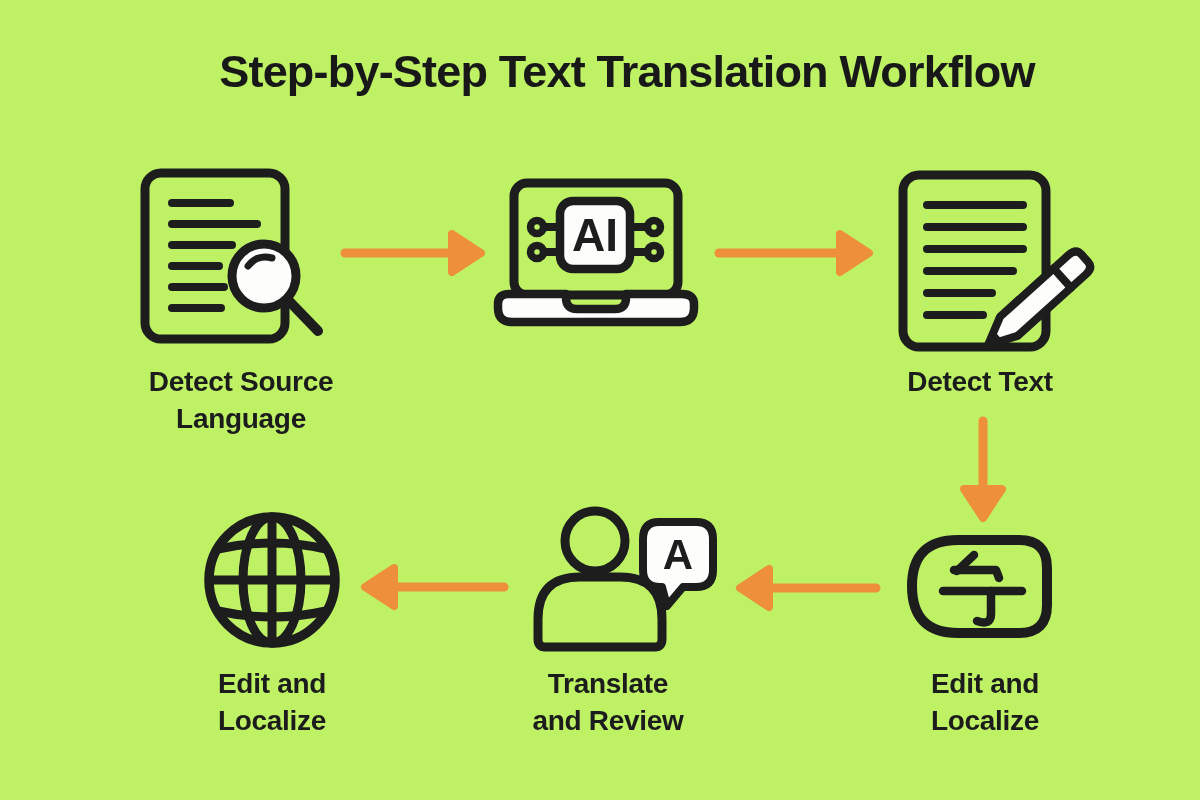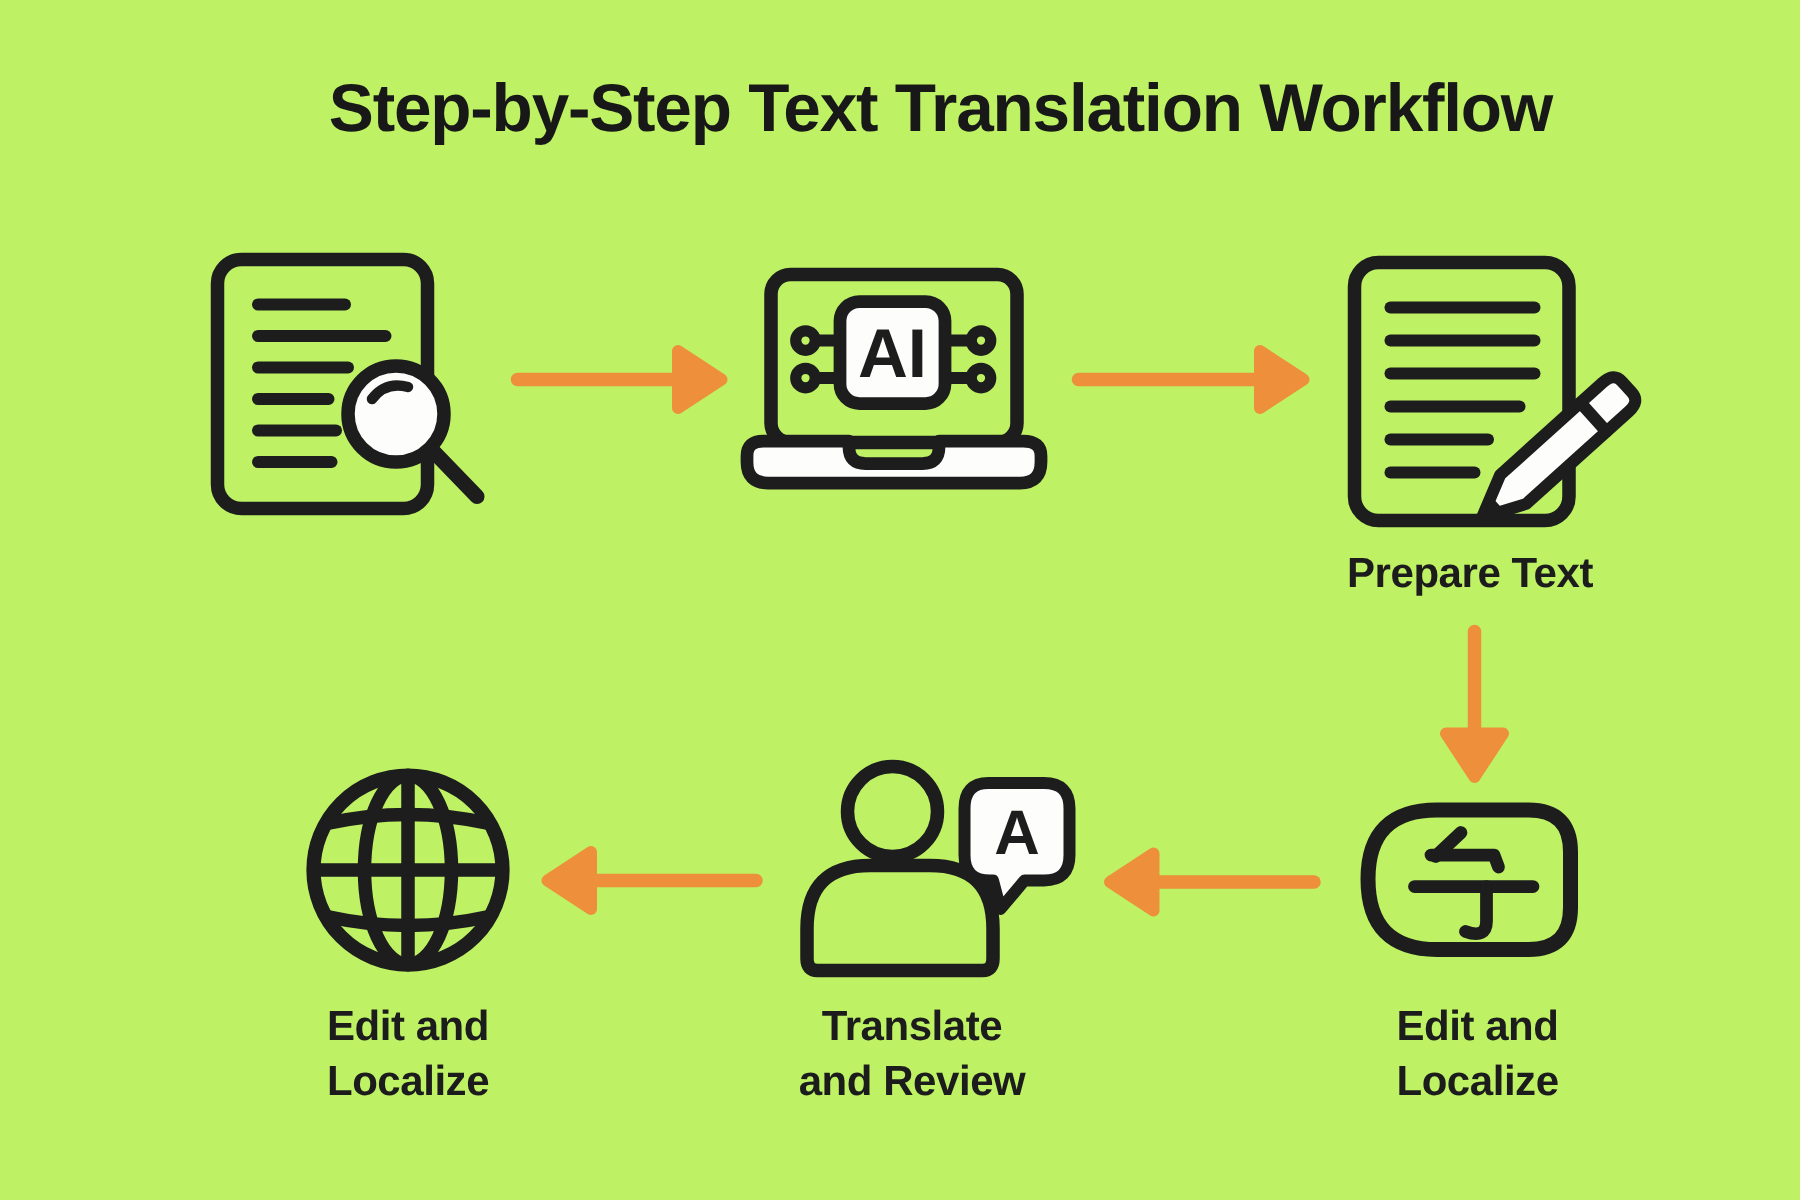--- a/index.html
+++ b/index.html
@@ -124,21 +124,23 @@
     <g stroke="#1d1d1d" fill="none" stroke-linecap="round" stroke-linejoin="round">
       <circle cx="272" cy="580" r="63" stroke-width="9.5"></circle>
       <ellipse cx="272" cy="580" rx="29" ry="63" stroke-width="9"></ellipse>
       <line x1="272" y1="517" x2="272" y2="643" stroke-width="9"></line>
       <line x1="210" y1="580" x2="334" y2="580" stroke-width="9"></line>
       <path d="M 218 549 Q 272 537 326 549" stroke-width="9"></path>
       <path d="M 218 611 Q 272 623 326 611" stroke-width="9"></path>
     </g>
   </svg>
 
-  <div class="label lbl-3">Prepare Text</div>
+  <div class="label lbl-1">Detect Source
+Language</div>
+  <div class="label lbl-3">Detect Text</div>
   <div class="label lbl-4">Edit and
 Localize</div>
   <div class="label lbl-5">Translate
 and Review</div>
   <div class="label lbl-6">Edit and
 Localize</div>
 
 </div>
 
 </body></html>

